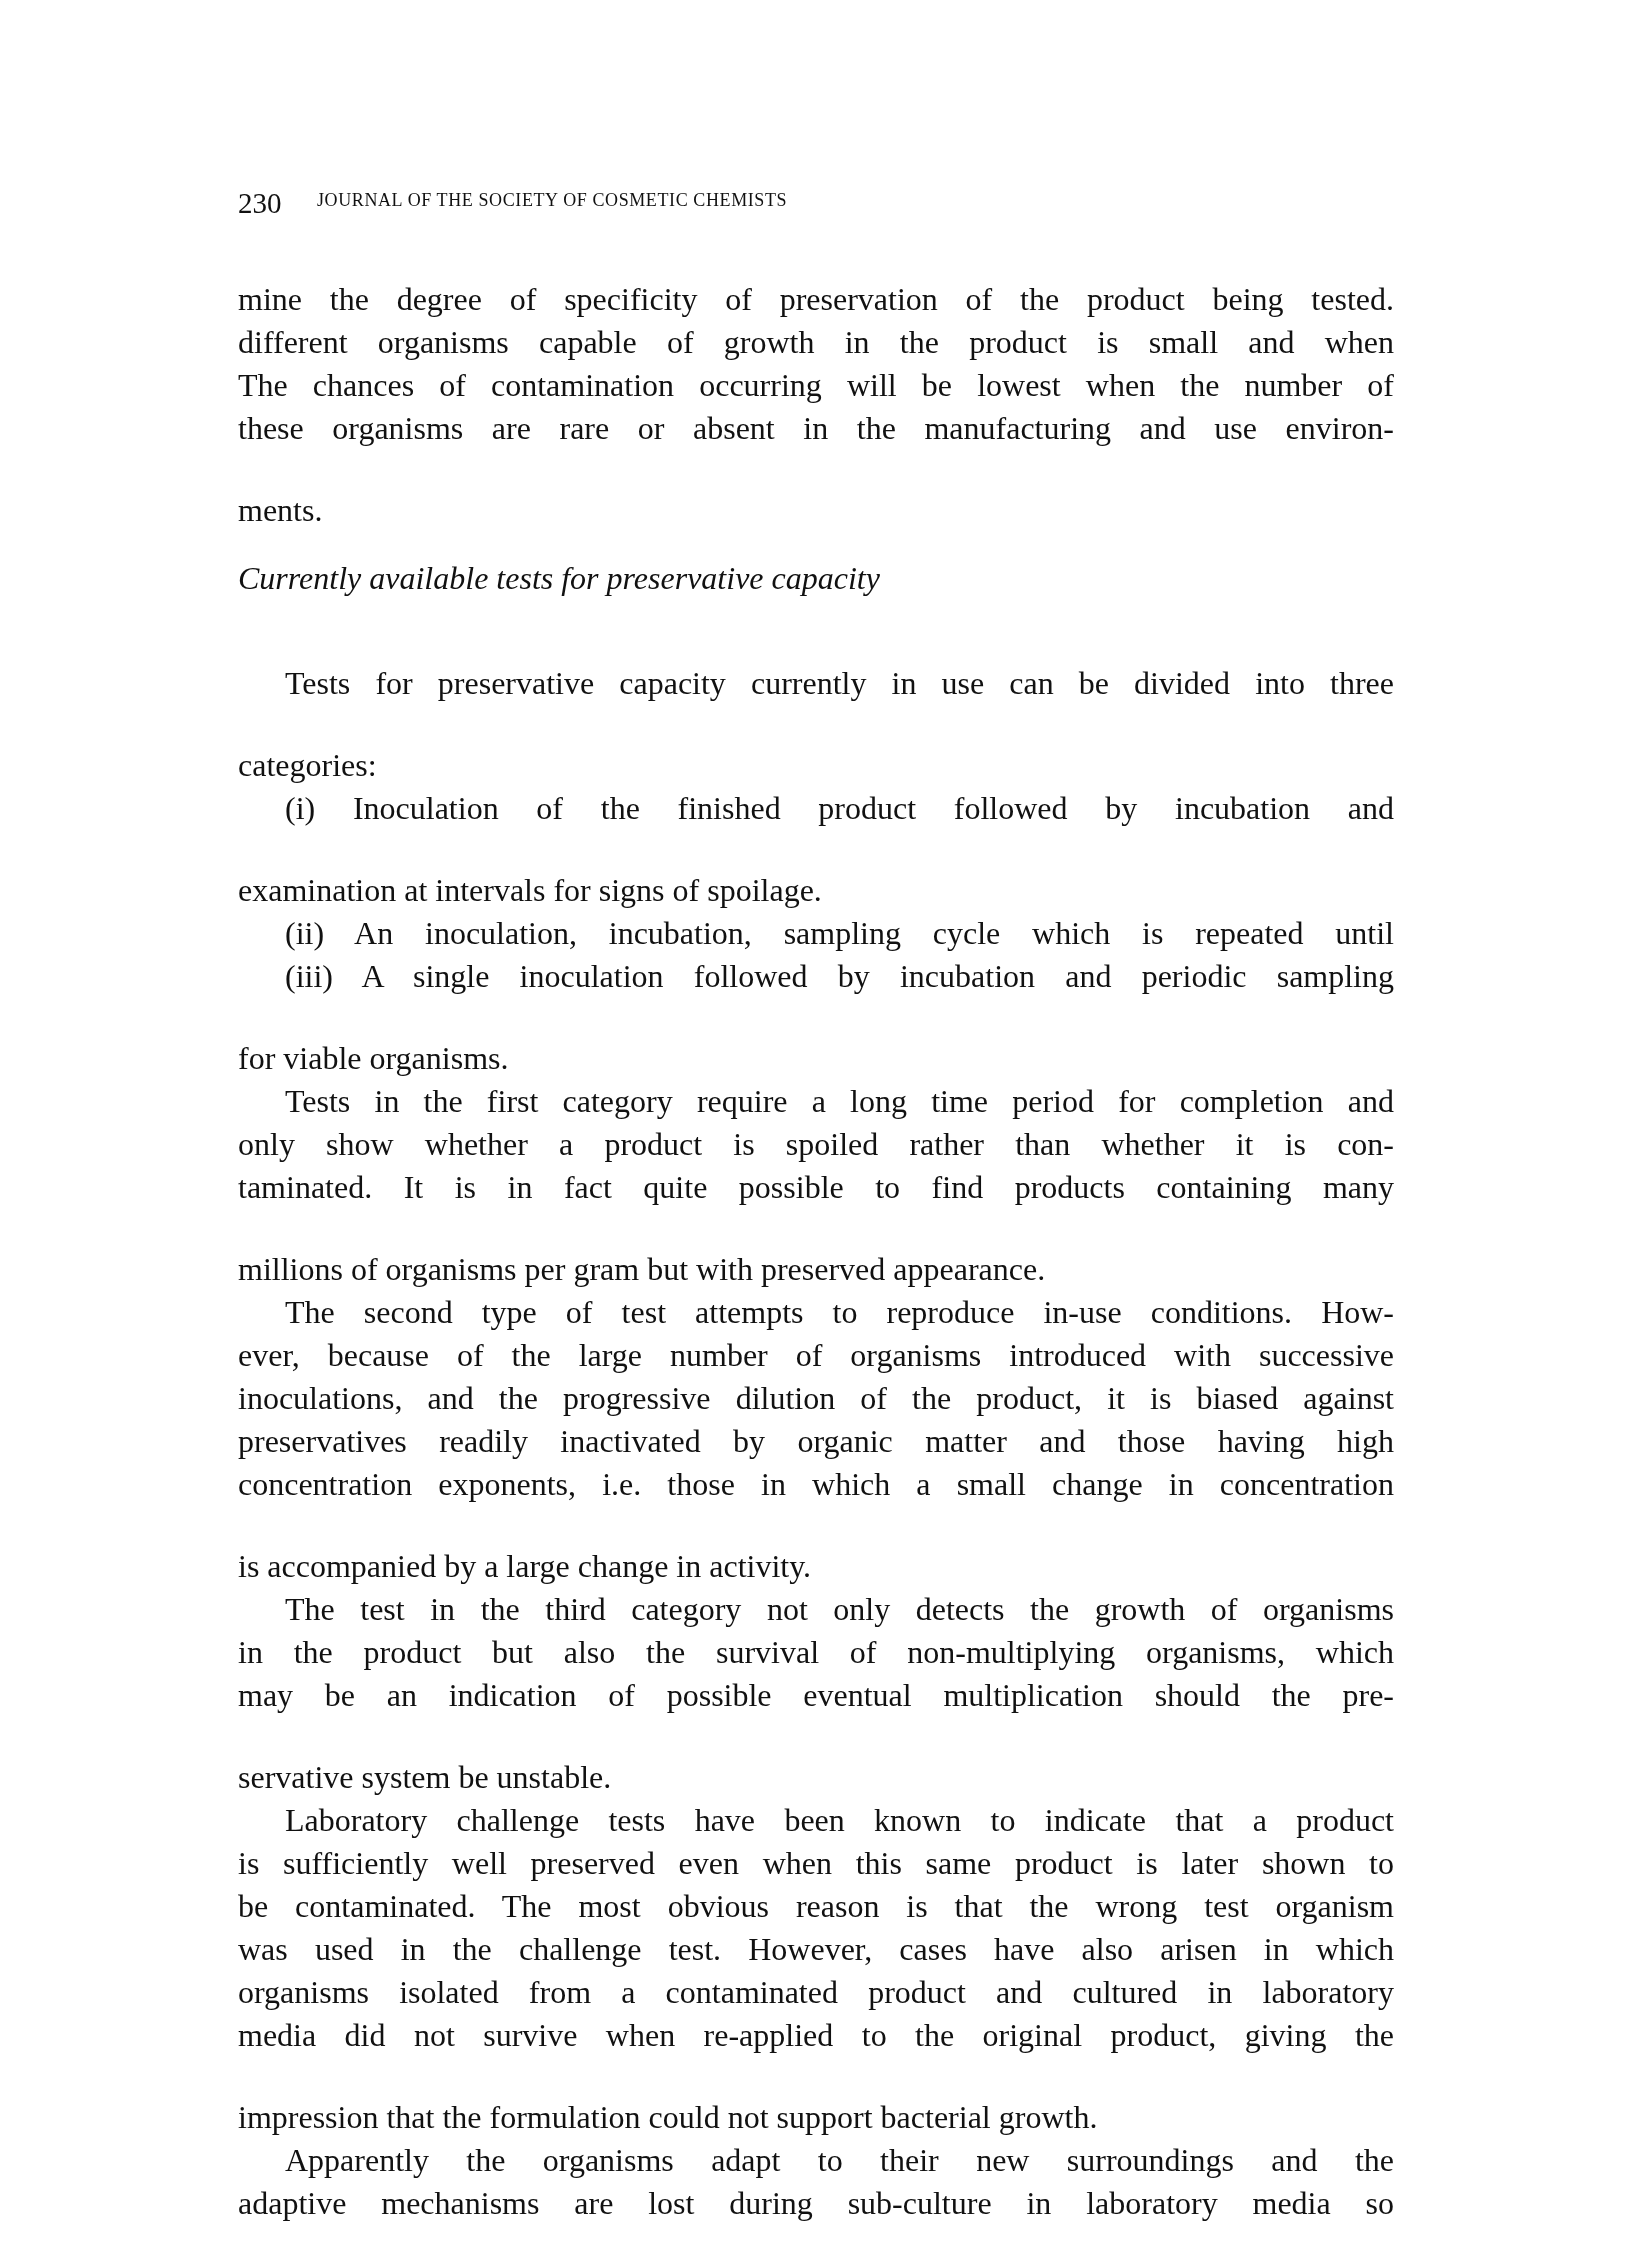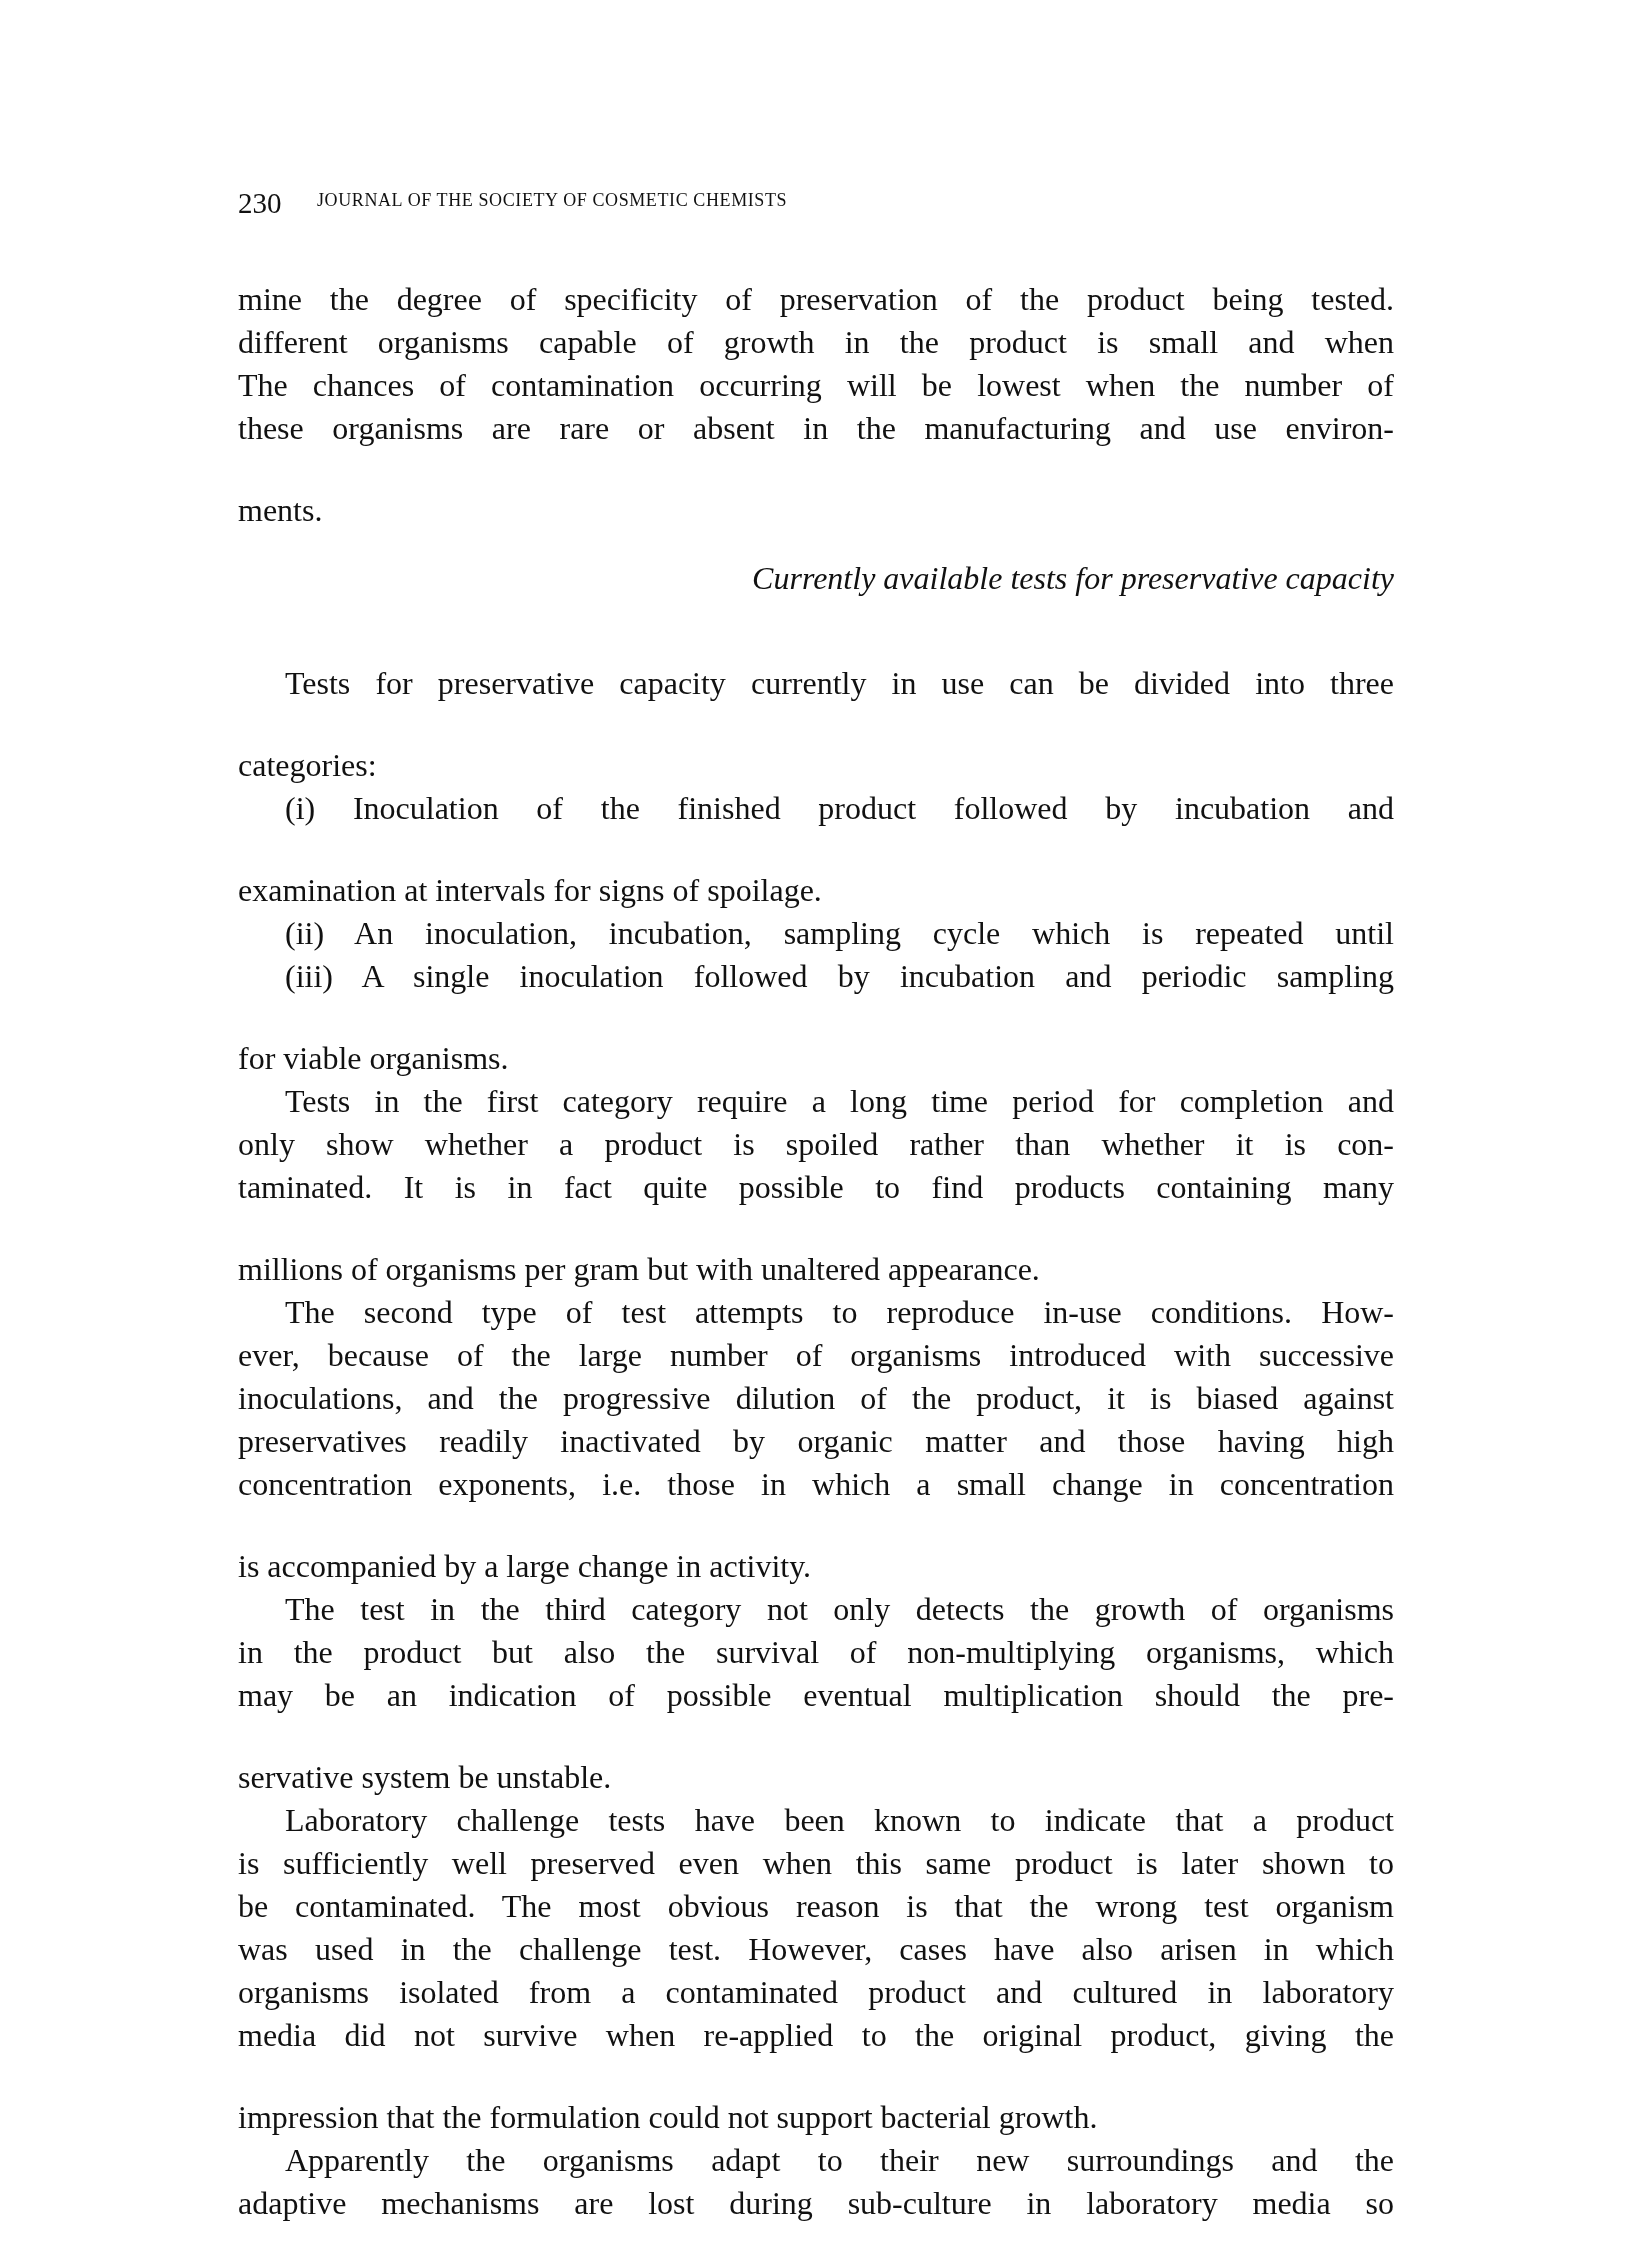--- a/index.html
+++ b/index.html
@@ -59,21 +59,21 @@
     }
     .line.last {
       text-align-last: left;
       margin-top: 39px;
     }
     .line.indent {
       padding-left: 47px;
     }
     .section-heading {
       display: block;
-      text-align: right;
+      text-align: left;
       font-style: italic;
       font-size: 32px;
       height: 43px;
       margin-top: 24.6px;
       margin-bottom: 62px;
     }
   </style>
 </head>
 <body>
 
@@ -112,21 +112,21 @@
 
     <div>
       <span class="line indent">(iii) A single inoculation followed by incubation and periodic sampling</span>
       <span class="line last">for viable organisms.</span>
     </div>
 
     <div>
       <span class="line indent">Tests in the first category require a long time period for completion and</span>
       <span class="line">only show whether a product is spoiled rather than whether it is con-</span>
       <span class="line">taminated. It is in fact quite possible to find products containing many</span>
-      <span class="line last">millions of organisms per gram but with unaltered appearance.</span>
+      <span class="line last">millions of organisms per gram but with preserved appearance.</span>
     </div>
 
     <div>
       <span class="line indent">The second type of test attempts to reproduce in-use conditions. How-</span>
       <span class="line">ever, because of the large number of organisms introduced with successive</span>
       <span class="line">inoculations, and the progressive dilution of the product, it is biased against</span>
       <span class="line">preservatives readily inactivated by organic matter and those having high</span>
       <span class="line">concentration exponents, i.e. those in which a small change in concentration</span>
       <span class="line last">is accompanied by a large change in activity.</span>
     </div>

